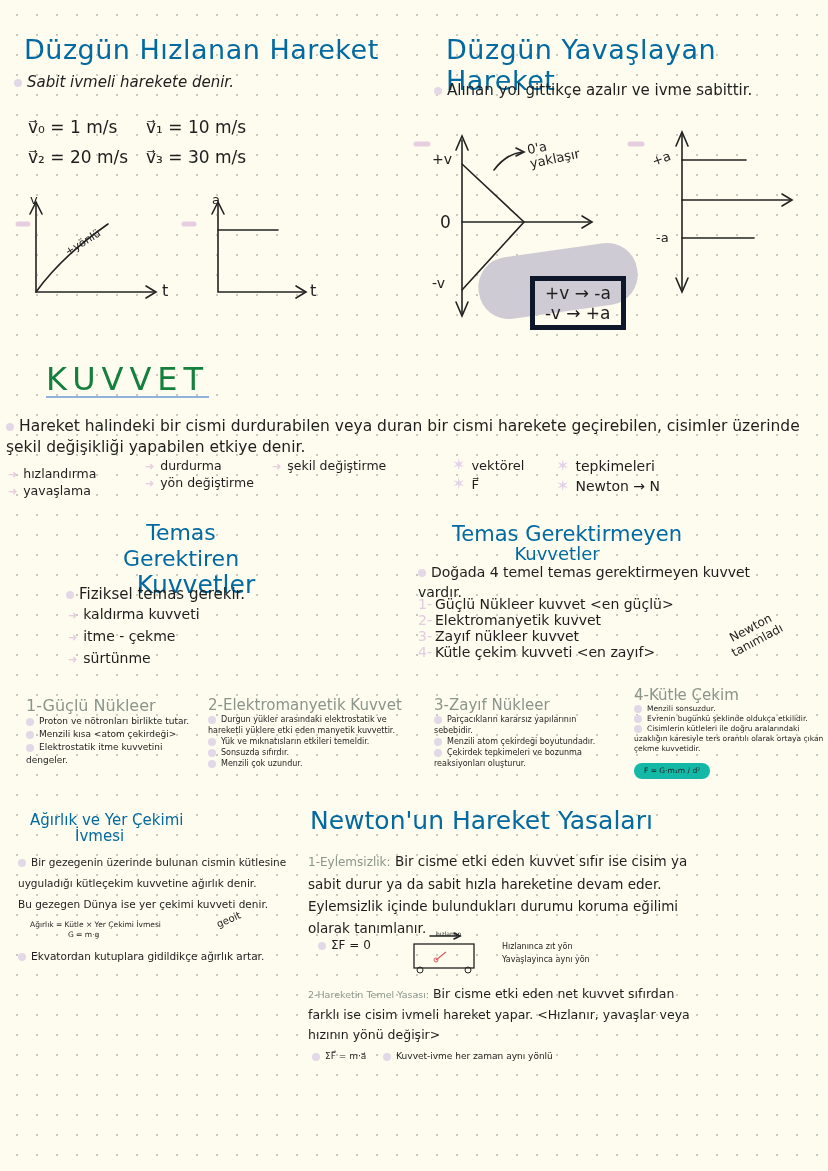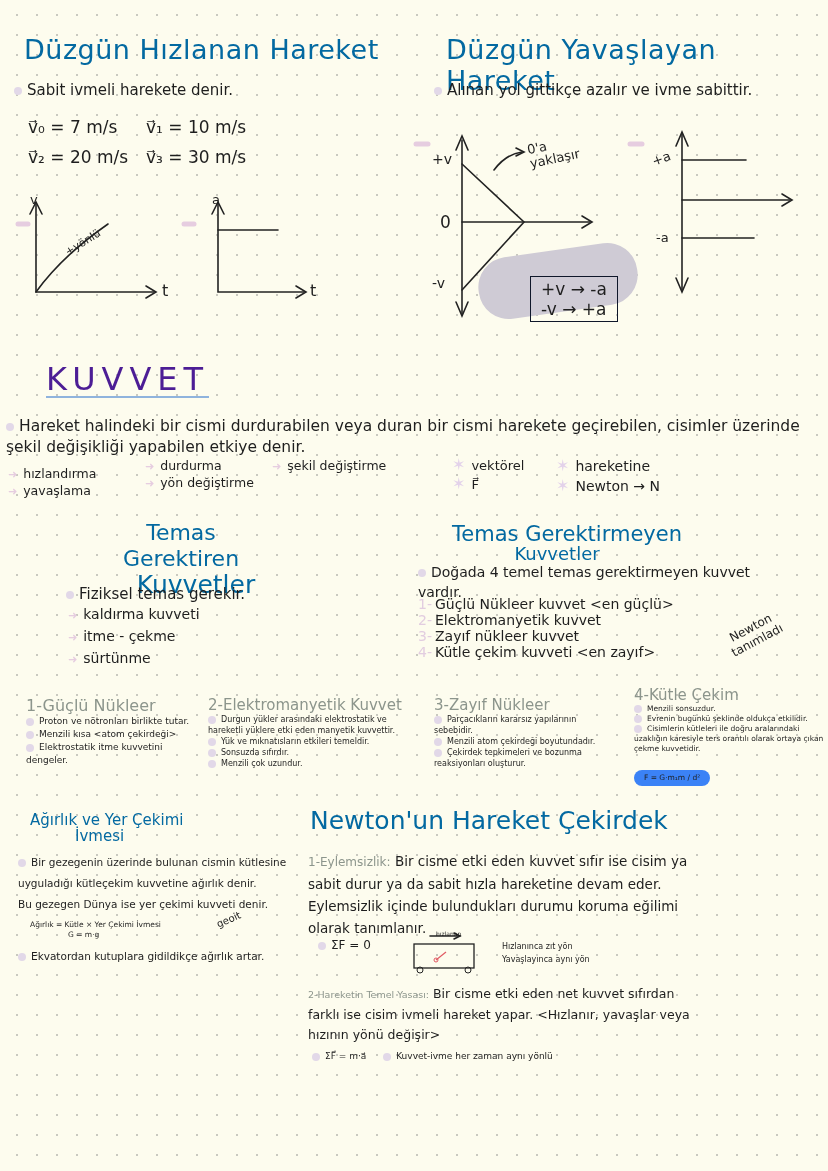--- a/index.html
+++ b/index.html
@@ -7,43 +7,43 @@
     width:828px;height:1171px;overflow:hidden;position:relative;
     background-color:#fdfcee;
     background-image:radial-gradient(circle, #c9c9c0 1px, transparent 1.4px);
     background-size:20px 20px;
     background-position:7px 5px;
     font-family:"DejaVu Sans", sans-serif;
     color:#1e1e1e;
   }
   .abs{position:absolute;}
   .red{color:#0369a1;}
-  .blue{color:#4c1d95;}
+  .blue{color:#15803d;}
   .gray{color:#8c958c;}
   .h1{font-size:27px;letter-spacing:0.5px;font-weight:normal;}
   .h2{font-size:22px;}
   .h3{font-size:15px;}
   .t{font-size:15px;line-height:20px;}
   .ts{font-size:11px;line-height:15px;}
   .tx{font-size:8.5px;line-height:12px;}
   .bullet::before{content:"";display:inline-block;width:8px;height:8px;border-radius:50%;background:#e2d8e8;margin-right:5px;vertical-align:middle;}
   .arrow::before{content:"➜";color:#e6cde0;margin-right:6px;font-size:11px;}
   .star::before{content:"✶";color:#e3d2ea;margin-right:6px;font-size:16px;}
   .num{color:#e2cde0;margin-right:3px;}
   svg{position:absolute;overflow:visible;}
   .line{stroke:#222;stroke-width:1.6;fill:none;stroke-linecap:round;}
   .blob{position:absolute;background:#cfcbd5;border-radius:30px;transform:rotate(-8deg);}
 </style>
 </head>
 <body>
 
 <div class="abs red h1" style="left:24px;top:34px;">Düzgün Hızlanan Hareket</div>
-<div class="abs t bullet" style="left:14px;top:80px;">Sabit ivmeli harekete denir.</div>
+<div class="abs t bullet" style="left:14px;top:72px;font-style:italic;">Sabit ivmeli harekete denir.</div>
 <div class="abs" style="left:28px;top:112px;width:260px;font-size:17px;line-height:30px;">
-  <span style="display:inline-block;width:118px;">v⃗₀ = 7 m/s</span><span>v⃗₁ = 10 m/s</span><br>
+  <span style="display:inline-block;width:118px;">v⃗₀ = 1 m/s</span><span>v⃗₁ = 10 m/s</span><br>
   <span style="display:inline-block;width:118px;">v⃗₂ = 20 m/s</span><span>v⃗₃ = 30 m/s</span>
 </div>
 
 <svg style="left:22px;top:196px;" width="160" height="100">
   <path class="line" d="M14 8 L14 96 L132 96"></path>
   <path class="line" d="M8 18 L14 6 L20 18"></path>
   <path class="line" d="M124 90 L134 96 L124 102"></path>
   <path class="line" d="M14 96 Q40 60 86 28"></path>
   <text x="8" y="8" font-size="13" font-family="DejaVu Sans, sans-serif" fill="#222">v</text>
   <text x="140" y="100" font-size="16" font-family="DejaVu Sans, sans-serif" fill="#222">t</text>
@@ -58,21 +58,21 @@
   <path class="line" d="M18 34 L78 34"></path>
   <text x="12" y="8" font-size="13" font-family="DejaVu Sans, sans-serif" fill="#222">a</text>
   <text x="110" y="100" font-size="16" font-family="DejaVu Sans, sans-serif" fill="#222">t</text>
   <path d="M-16 28 L-6 28" stroke="#e6cde0" stroke-width="5" stroke-linecap="round"></path>
 </svg>
 
 <div class="abs red h1" style="left:446px;top:34px;">Düzgün Yavaşlayan Hareket</div>
 <div class="abs t bullet" style="left:434px;top:80px;">Alınan yol gittikçe azalır ve ivme sabittir.</div>
 
 <div class="blob" style="left:478px;top:250px;width:160px;height:62px;"></div>
-<div class="abs" style="left:530px;top:276px;font-size:17px;line-height:20px;border:1px solid #0f172a;padding:2px 10px;">
+<div class="abs" style="left:530px;top:276px;font-size:17px;line-height:20px;border:5px solid #0f172a;padding:2px 10px;">
   <div>+v → -a</div>
   <div>-v → +a</div>
 </div>
 
 <svg style="left:430px;top:130px;" width="170" height="190">
   <path class="line" d="M32 10 L32 184"></path>
   <path class="line" d="M26 20 L32 6 L38 20"></path>
   <path class="line" d="M26 172 L32 186 L38 172"></path>
   <path class="line" d="M32 92 L160 92"></path>
   <path class="line" d="M152 86 L162 92 L152 98"></path>
@@ -111,21 +111,21 @@
   <div class="arrow">yön değiştirme</div>
 </div>
 <div class="abs ts" style="left:272px;top:458px;font-size:12.5px;line-height:16px;">
   <div class="arrow">şekil değiştirme</div>
 </div>
 <div class="abs ts" style="left:452px;top:456px;font-size:13px;line-height:18px;">
   <div class="star">vektörel</div>
   <div class="star">F⃗</div>
 </div>
 <div class="abs ts" style="left:556px;top:456px;font-size:14px;line-height:19px;">
-  <div class="star">hareketine</div>
+  <div class="star">tepkimeleri</div>
   <div class="star">Newton → N</div>
 </div>
 
 <div class="abs red h2" style="left:86px;top:520px;text-align:center;width:190px;line-height:26px;">
   <div>Temas Gerektiren</div>
   <div style="font-size:25px;margin-left:30px;">Kuvvetler</div>
 </div>
 <div class="abs t bullet" style="left:66px;top:584px;">Fiziksel temas gerekir.</div>
 <div class="abs t" style="left:68px;top:604px;line-height:20px;font-size:14px;">
   <div class="arrow">kaldırma kuvveti</div>
@@ -171,39 +171,39 @@
     <div class="bullet">Çekirdek tepkimeleri ve bozunma reaksiyonları oluşturur.</div>
   </div>
 </div>
 <div class="abs" style="left:634px;top:686px;width:190px;">
   <div class="gray h3">4-Kütle Çekim</div>
   <div class="tx" style="font-size:7.5px;line-height:10px;">
     <div class="bullet">Menzili sonsuzdur.</div>
     <div class="bullet">Evrenin bugünkü şeklinde oldukça etkilidir.</div>
     <div class="bullet">Cisimlerin kütleleri ile doğru aralarındaki uzaklığın karesiyle ters orantılı olarak ortaya çıkan çekme kuvvetidir.</div>
   </div>
-  <div class="tx" style="display:inline-block;margin-top:16px;background:#3b82f6;border-radius:10px;padding:2px 10px;font-size:7.5px;">F = G·m₁m / d²</div>
+  <div class="tx" style="display:inline-block;margin-top:9px;background:#14b8a6;border-radius:10px;padding:2px 10px;font-size:7.5px;">F = G·m₁m / d²</div>
 </div>
 
 <div class="abs red" style="left:30px;top:812px;font-size:15px;line-height:16px;">
   <div>Ağırlık ve Yer Çekimi</div>
   <div style="margin-left:45px;">İvmesi</div>
 </div>
 <div class="abs" style="left:18px;top:852px;width:280px;font-size:10.5px;line-height:21px;">
   <div class="bullet">Bir gezegenin üzerinde bulunan cismin kütlesine uyguladığı kütleçekim kuvvetine ağırlık denir.</div>
   <div>Bu gezegen Dünya ise yer çekimi kuvveti denir.</div>
 </div>
 <div class="abs tx" style="left:30px;top:920px;font-size:7.5px;line-height:10px;">
   <div>Ağırlık = Kütle × Yer Çekimi İvmesi</div>
   <div style="margin-left:38px;">G = m·g</div>
 </div>
 <div class="abs ts" style="left:216px;top:912px;font-size:10px;transform:rotate(-24deg);">geoit</div>
 <div class="abs bullet" style="left:18px;top:950px;font-size:10.5px;">Ekvatordan kutuplara gidildikçe ağırlık artar.</div>
 
-<div class="abs red" style="left:310px;top:806px;font-size:25px;">Newton'un Hareket Çekirdek</div>
+<div class="abs red" style="left:310px;top:806px;font-size:25px;">Newton'un Hareket Yasaları</div>
 
 <div class="abs" style="left:308px;top:850px;width:395px;font-size:13.5px;line-height:22px;">
   <span class="gray" style="font-size:12px;">1-Eylemsizlik:</span>
   <span>Bir cisme etki eden kuvvet sıfır ise cisim ya sabit durur ya da sabit hızla hareketine devam eder. Eylemsizlik içinde bulundukları durumu koruma eğilimi olarak tanımlanır.</span>
 </div>
 <div class="abs bullet ts" style="left:318px;top:938px;font-size:12px;">ΣF = 0</div>
 
 <svg style="left:410px;top:932px;" width="70" height="44">
   <path class="line" d="M20 4 L50 4" stroke-width="2"></path>
   <path class="line" d="M44 1 L50 4 L44 7" stroke-width="2"></path>

